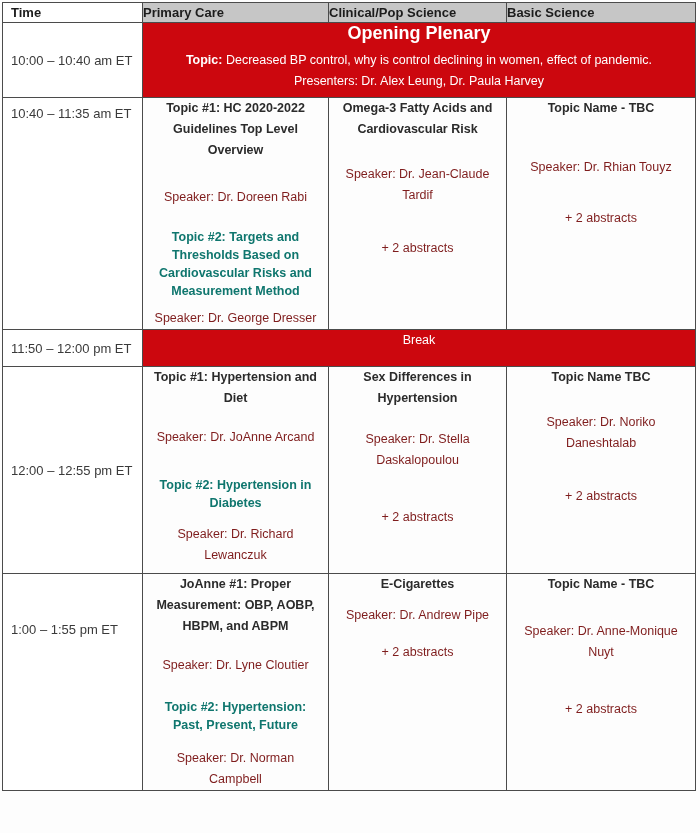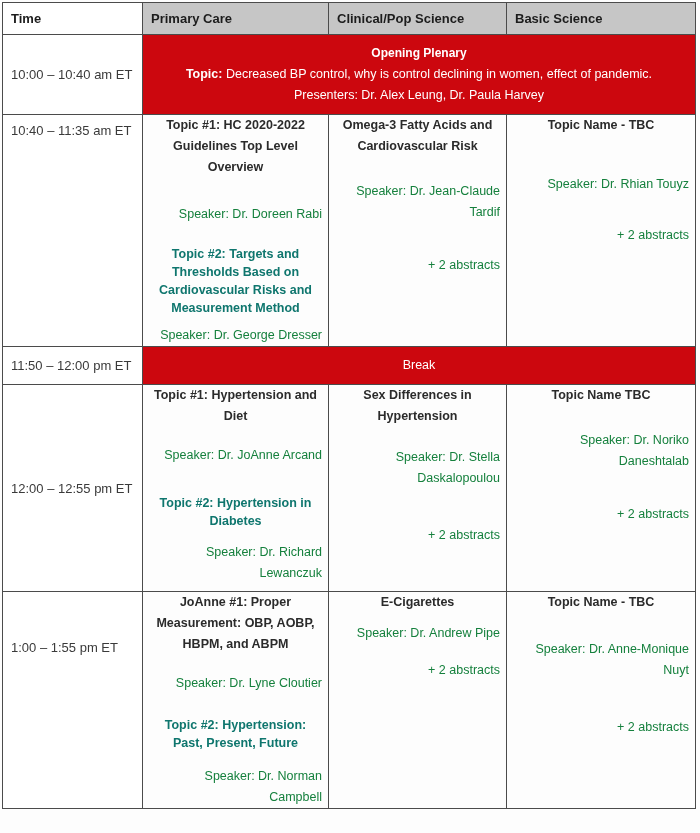--- a/index.html
+++ b/index.html
@@ -18,21 +18,21 @@
     width: 693px;
     margin: 2px 0 0 2px;
   }
   .schedule col.c-time    { width: 140px; }
   .schedule col.c-primary { width: 186px; }
   .schedule col.c-clin    { width: 178px; }
   .schedule col.c-basic   { width: 189px; }
 
   .schedule th, .schedule td {
     border: 1px solid #4b4b4b;
-    padding: 8px;
+    padding: 0;
     vertical-align: top;
     font-size: 12.5px;
   }
   .schedule tr.hdr { height: 20px; }
   .schedule th {
     background: #c6c6c6;
     font-weight: bold;
     font-size: 13px;
     color: #1c1c1c;
     text-align: left;
@@ -58,29 +58,29 @@
 
   
   .banner {
     background: #cc070e;
     border: 2px solid #8c1113;
     color: #ffffff;
     text-align: center;
     vertical-align: middle;
   }
   .banner p { margin: 0; line-height: 21px; font-size: 12.5px; }
-  .banner .bn-title { font-weight: bold; font-size: 12px; margin-bottom: 0; }
+  .banner .bn-title { font-weight: bold; font-size: 18px; margin-bottom: 6px; }
   .banner .b { font-weight: bold; }
 
   
   td.cell { text-align: center; padding: 0 6px; }
   .cell p { margin: 0; line-height: 21px; }
   .cell p.t { font-weight: bold; color: #2b2b2b; }
   .cell p.t2 { font-weight: bold; color: #0f766e; line-height: 18px; }
-  .cell p.r { color: #15803d; text-align: right; }
+  .cell p.r { color: #7f1d1d; }
 
   
   .g8  { margin-top: 8px !important; }
   .g10 { margin-top: 10px !important; }
   .g12 { margin-top: 12px !important; }
   .g14 { margin-top: 14px !important; }
   .g16 { margin-top: 16px !important; }
   .g18 { margin-top: 18px !important; }
   .g20 { margin-top: 20px !important; }
   .g22 { margin-top: 22px !important; }

